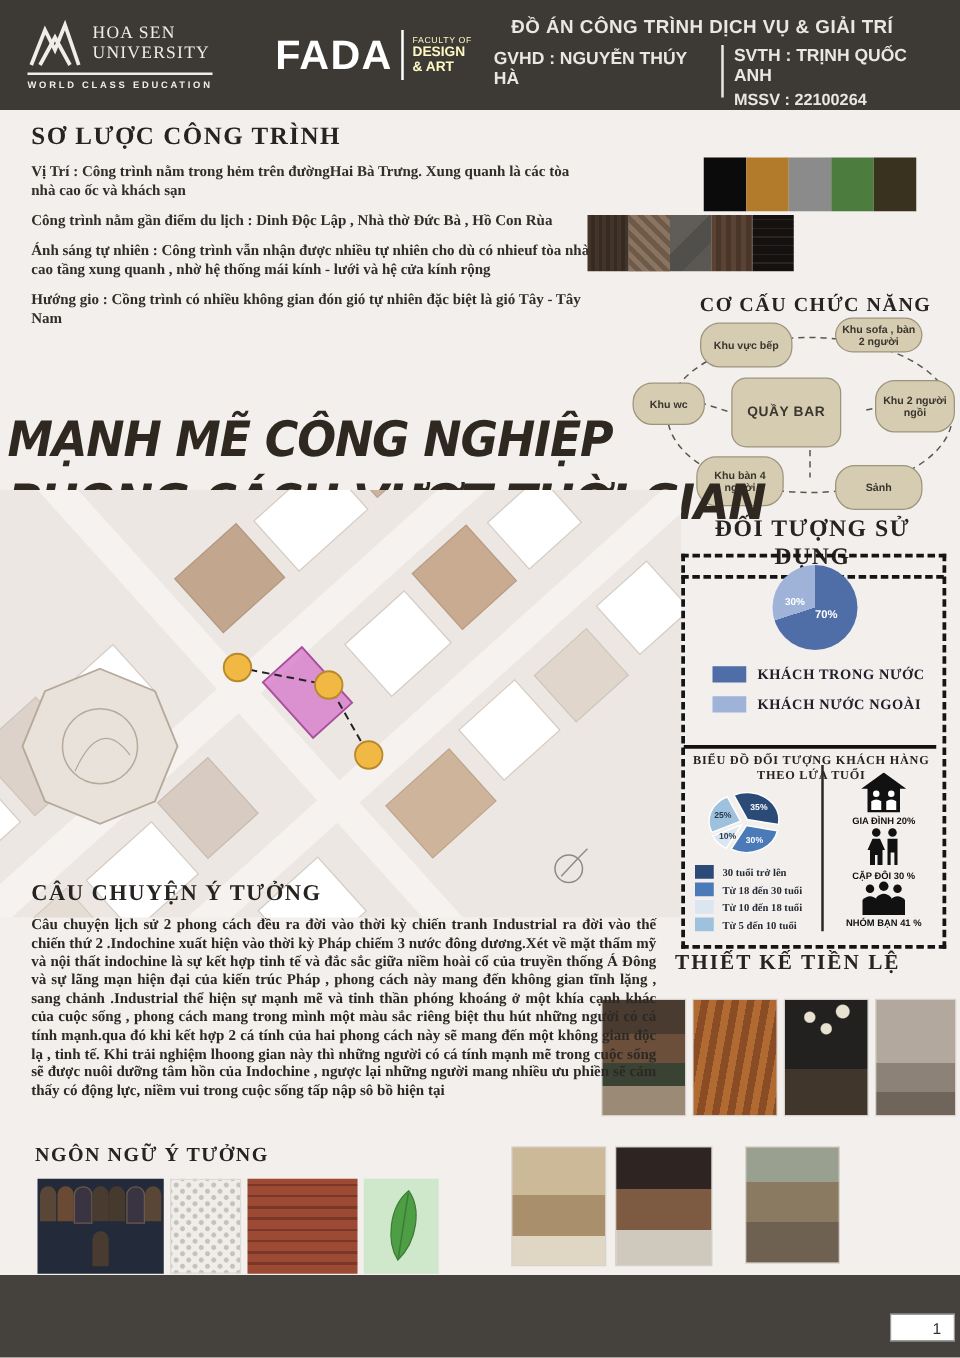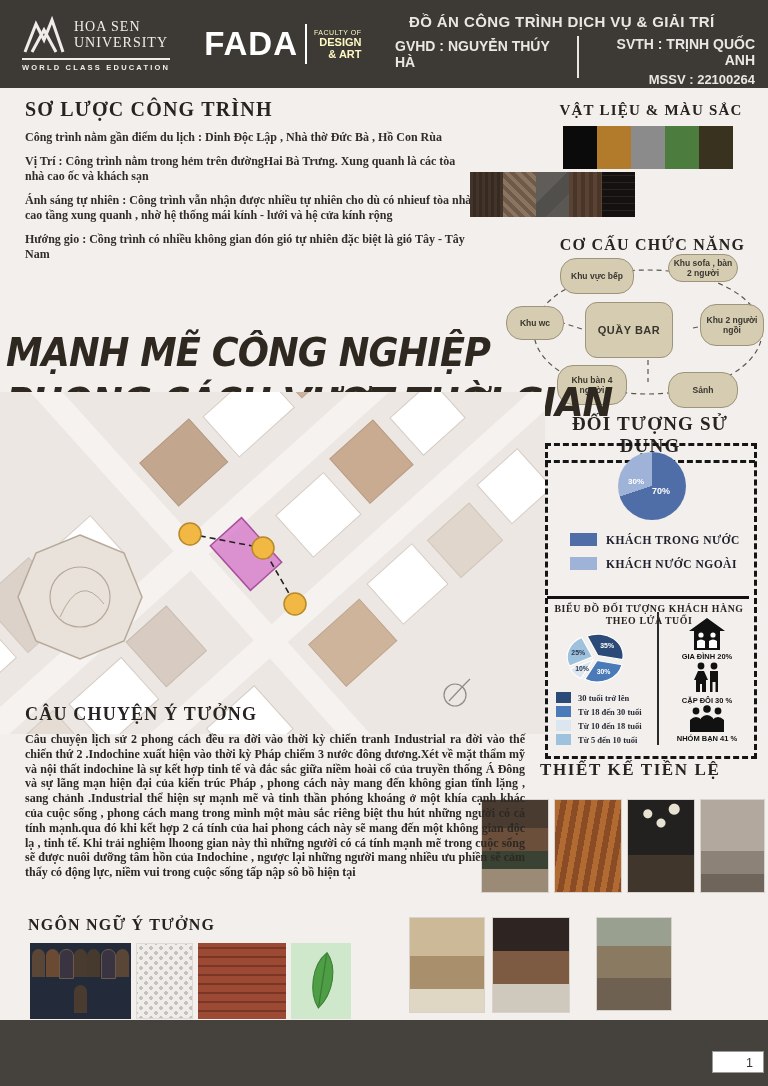--- a/index.html
+++ b/index.html
@@ -5,32 +5,32 @@
   html,body{margin:0;padding:0;background:#888;}
   .board{position:relative;width:768px;height:1086px;background:#f2efec;overflow:hidden;
          font-family:"Liberation Serif",serif;color:#2d2a26;margin:0 auto;}
   
   .header{position:absolute;left:0;top:0;width:768px;height:88px;background:#3d3a35;display:flex;align-items:center;}
   .hs-logo{display:flex;flex-direction:column;margin-left:22px;}
   .hs-top{display:flex;align-items:center;gap:8px;}
   .hs-text{color:#efedea;font-size:14px;letter-spacing:1px;line-height:16px;}
   .hs-rule{height:2px;background:#efedea;margin-top:4px;}
   .hs-tag{color:#efedea;font-family:"Liberation Sans",sans-serif;font-weight:bold;font-size:7.5px;letter-spacing:2.2px;margin-top:3px;}
-  .fada{display:flex;align-items:center;margin-left:34px;gap:7px;text-align:right;}
+  .fada{display:flex;align-items:center;margin-left:50px;gap:7px;}
   .fada-word{color:#fff;font-family:"Liberation Sans",sans-serif;font-weight:bold;font-size:33px;letter-spacing:1px;}
   .fada-bar{width:2px;height:40px;background:#fff;}
   .fada-col{display:flex;flex-direction:column;color:#fef9c3;font-family:"Liberation Sans",sans-serif;}
   .fada-s1{font-size:7px;letter-spacing:.5px;}
   .fada-s2{font-size:11px;font-weight:bold;}
   .proj{position:absolute;left:395px;top:13px;width:360px;color:#e9e7e3;font-family:"Liberation Sans",sans-serif;}
   .proj-l1{font-size:15px;font-weight:bold;letter-spacing:.4px;margin-left:14px;}
   .proj-row{display:flex;align-items:flex-start;margin-top:6px;}
   .proj-gvhd{font-size:14px;font-weight:bold;padding-top:2px;}
   .proj-bar{width:2px;height:42px;background:#e9e7e3;margin:0 8px;}
-  .proj-col{display:flex;flex-direction:column;text-align:right;}
+  .proj-col{display:flex;flex-direction:column;}
   .proj-svth{font-size:14px;font-weight:bold;}
   .proj-mssv{font-size:13px;font-weight:bold;margin-top:4px;}
   
   .h-serif{font-weight:bold;letter-spacing:1.2px;color:#262320;}
   
   .overview{position:absolute;left:25px;top:98px;width:448px;}
   .overview h2{font-size:20px;margin:0 0 6px 0;}
   .overview p{font-size:12px;font-weight:bold;line-height:15px;margin:9px 0 0 0;color:#312d28;}
   
   .mat-title{position:absolute;left:545px;top:102px;width:212px;text-align:center;font-size:15px;}
@@ -142,27 +142,26 @@
         <div class="proj-col">
           <div class="proj-svth">SVTH : TRỊNH QUỐC ANH</div>
           <div class="proj-mssv">MSSV : 22100264</div>
         </div>
       </div>
     </div>
   </div>
 
   <div class="overview">
     <h2 class="h-serif">SƠ LƯỢC CÔNG TRÌNH</h2>
+    <p>Vị Trí : Công trình nằm trong hẻm trên đườngHai Bà Trưng. Xung quanh là các tòa nhà cao ốc và khách sạn</p>
     <p>Công trình nằm gần điểm du lịch : Dinh Độc Lập , Nhà thờ Đức Bà , Hồ Con Rùa</p>
-    <p>Vị Trí : Công trình nằm trong hẻm trên đườngHai Bà Trưng. Xung quanh là các tòa nhà cao ốc và khách sạn</p>
     <p>Ánh sáng tự nhiên : Công trình vẫn nhận được nhiều tự nhiên cho dù có nhieuf tòa nhà cao tầng xung quanh , nhờ hệ thống mái kính - lưới và hệ cửa kính rộng</p>
     <p>Hướng gio : Cồng trình có nhiều không gian đón gió tự nhiên đặc biệt là gió Tây - Tây Nam</p>
   </div>
 
-  <div class="mat-title h-serif">VẬT LIỆU &amp; MÀU SẮC</div>
   <div class="chips">
     <div class="chip" style="background: rgb(11, 11, 11);"></div>
     <div class="chip" style="background: rgb(178, 123, 44);"></div>
     <div class="chip" style="background: rgb(139, 139, 139);"></div>
     <div class="chip" style="background: rgb(76, 124, 62);"></div>
     <div class="chip" style="background: rgb(56, 50, 31);"></div>
   </div>
   <div class="tex-strip">
     <div class="tex tex-darkwood"></div>
     <div class="tex tex-herringbone"></div>

